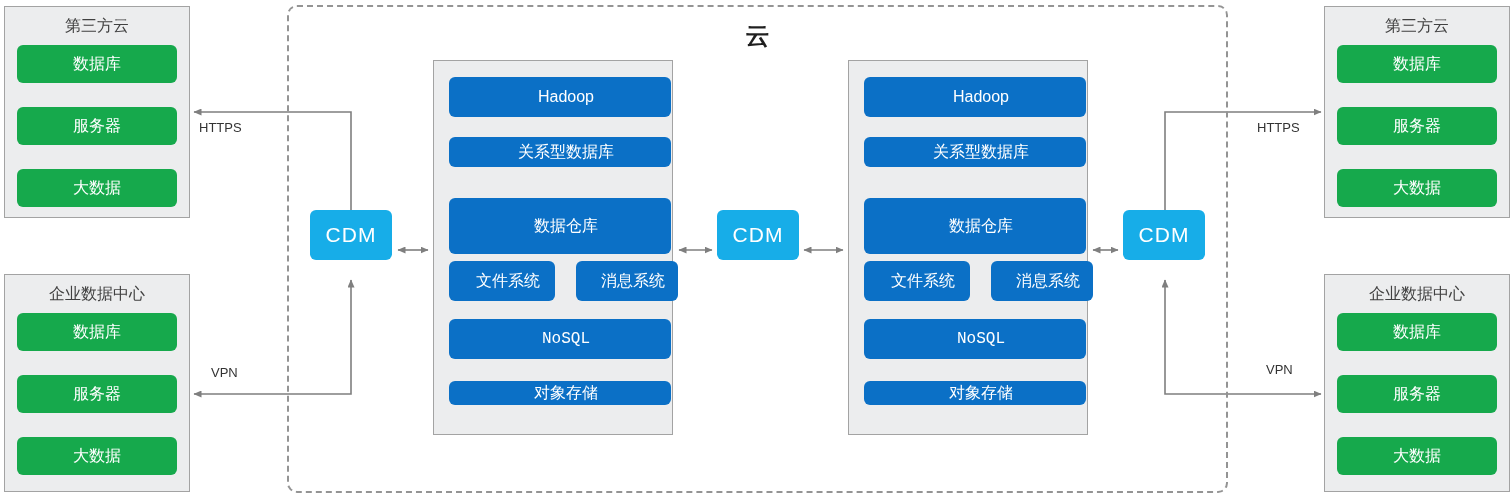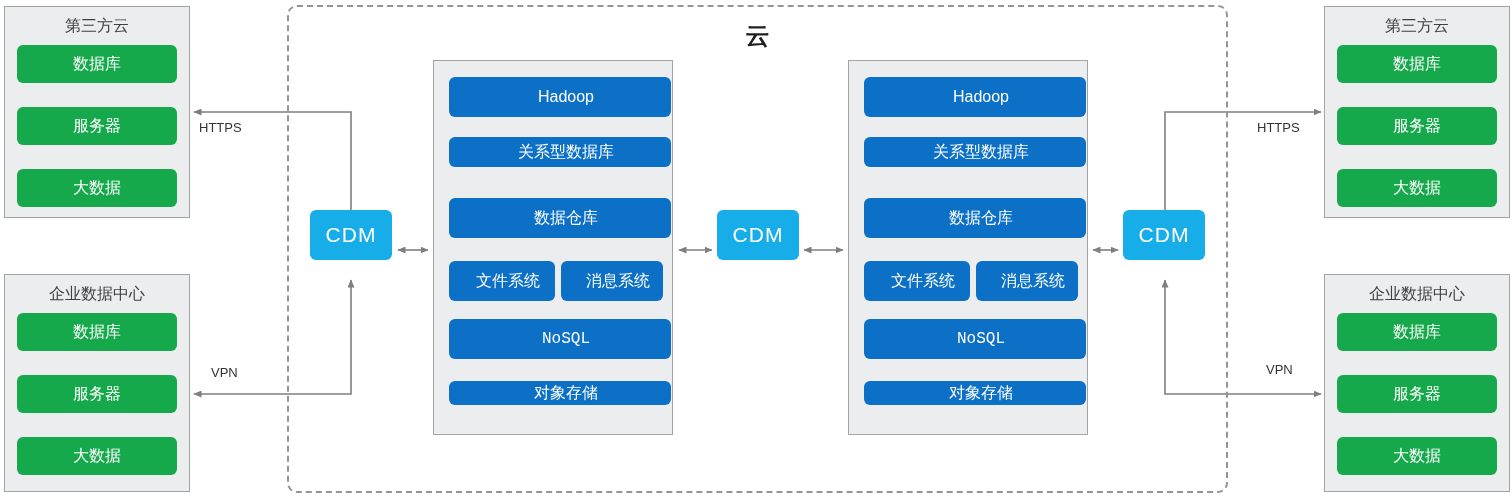--- a/index.html
+++ b/index.html
@@ -38,23 +38,23 @@
     position:absolute; top:60px; width:240px; height:375px; box-sizing:border-box;
     background:var(--box_fill,#ecedee); border:1.5px solid var(--box_border,#a3a3a3);
   }
   .blue-btn {
     position:absolute; background:var(--blue,#0b70c6); border-radius:6px;
     color:#ffffff; font-size:16px; display:flex; align-items:center; justify-content:center;padding-left:12px;
   }
   .bb-full  { left:15px; width:210px; }
   .bb-row1  { top:16px;  height:40px; }
   .bb-row2  { top:76px;  height:30px; }
-  .bb-row3  { top:137px; height:40px; }
+  .bb-row3  { top:137px; height:56px; }
   .bb-row4a { top:200px; height:40px; left:15px;  width:94px; }
-  .bb-row4b { top:200px; height:40px; left:127px; width:90px; }
+  .bb-row4b { top:200px; height:40px; left:142px; width:90px; }
   .bb-row5  { top:258px; height:40px;font-family:Liberation Mono, monospace; }
   .bb-row6  { top:320px; height:24px; }
 
   
   .cdm {
     position:absolute; top:210px; width:82px; height:50px; border-radius:6px;
     background:var(--cyan,#17ade8); color:#ffffff; font-size:21px; letter-spacing:1px;
     display:flex; align-items:center; justify-content:center;
   }
 

